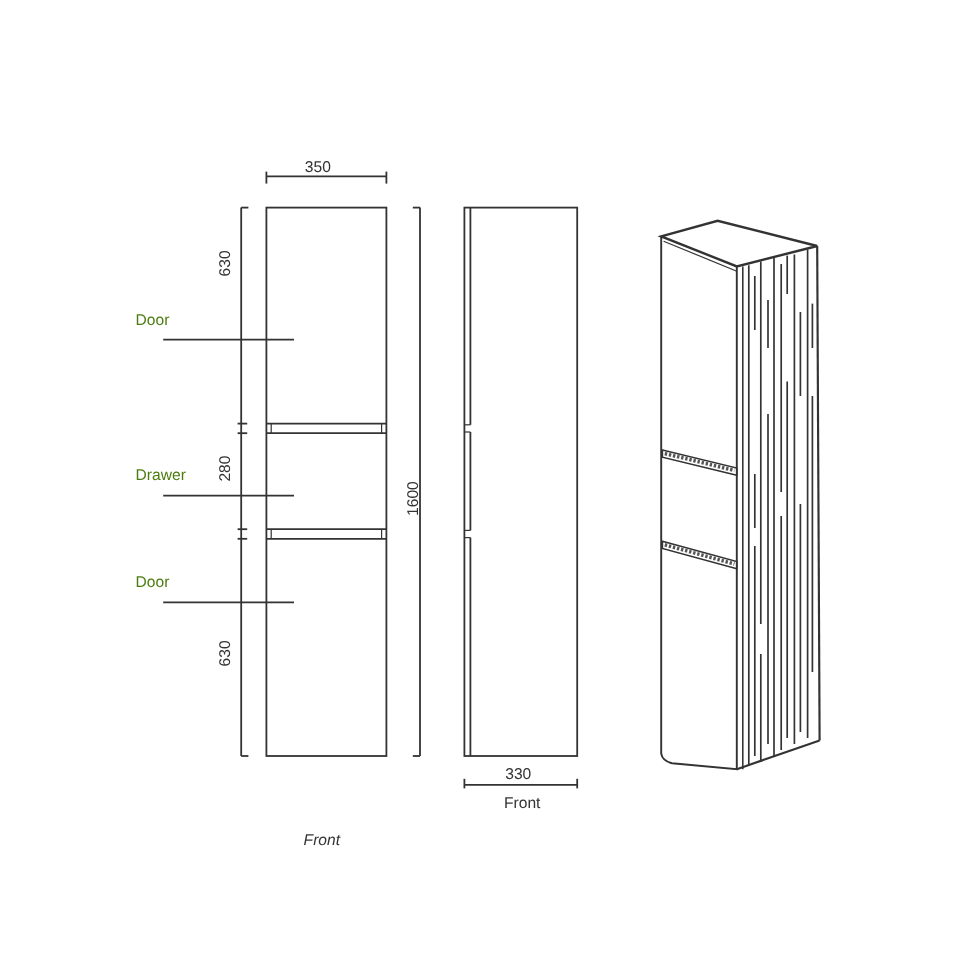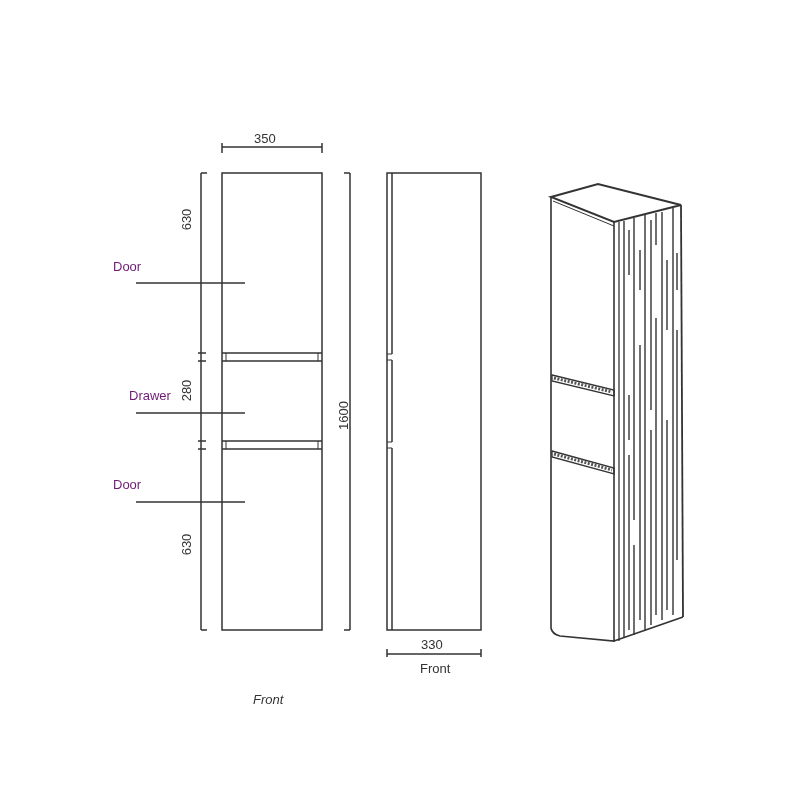--- a/index.html
+++ b/index.html
@@ -1,18 +1,18 @@
 <!DOCTYPE html>
 <html><head>
 <meta charset="utf-8">
 <style>
   html, body { margin: 0; padding: 0; background: #ffffff; }
   body { width: 800px; height: 800px; position: relative; overflow: hidden; font-family: "Liberation Sans", "DejaVu Sans", sans-serif; }
   svg { position: absolute; left: 0; top: 0; }
-  .lbl { position: absolute; font-size: 13px; color: #701a75; white-space: nowrap; }
+  .lbl { position: absolute; font-size: 13px; color: #4d7c0f; white-space: nowrap; }
   .dim { position: absolute; font-size: 13px; color: #333; white-space: nowrap; }
   .rot { transform: rotate(-90deg); transform-origin: center center; }
 </style>
 </head>
 <body>
 
 <svg width="800" height="800" viewBox="0 0 800 800">
   <g stroke="#333" stroke-width="1.5" fill="none">
 
     <g>
@@ -108,17 +108,17 @@
 </svg>
 
 <div class="dim" style="left:254px; top:131px;">350</div>
 <div class="dim rot" style="left:176px; top:212px;">630</div>
 <div class="dim rot" style="left:176px; top:383px;">280</div>
 <div class="dim rot" style="left:176px; top:537px;">630</div>
 <div class="dim rot" style="left:329px; top:408px;">1600</div>
 <div class="dim" style="left:421px; top:637px;text-align:center;">330</div>
 
 <div class="lbl" style="left:113px; top:259px;">Door</div>
-<div class="lbl" style="left:113px; top:388px;margin-left:16px;">Drawer</div>
+<div class="lbl" style="left:113px; top:388px;">Drawer</div>
 <div class="lbl" style="left:113px; top:477px;">Door</div>
 
 <div class="dim" style="left:253px; top:692px;font-style:italic;">Front</div>
 <div class="dim" style="left:420px; top:661px;">Front</div>
 
 </body></html>

